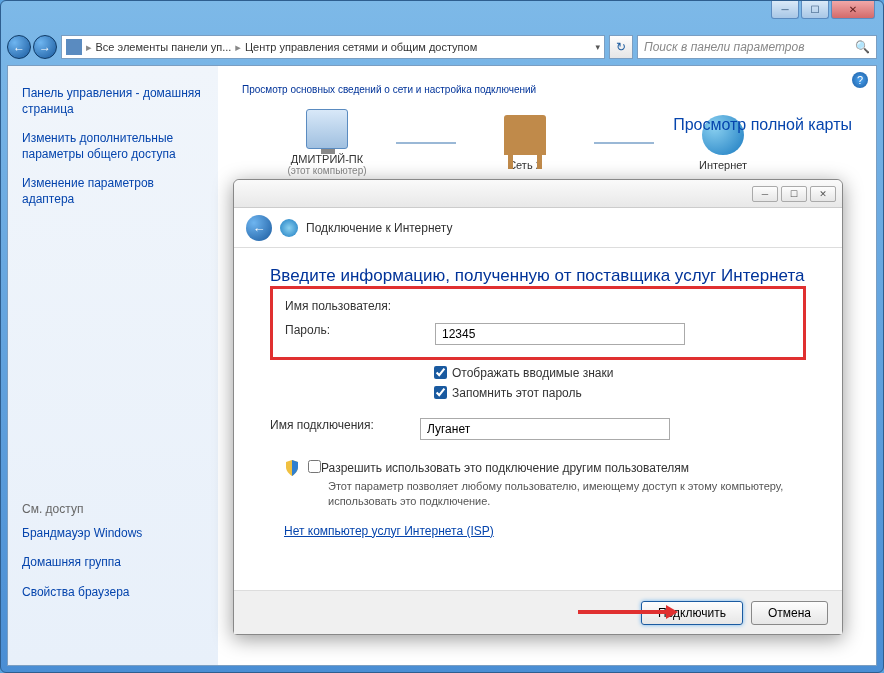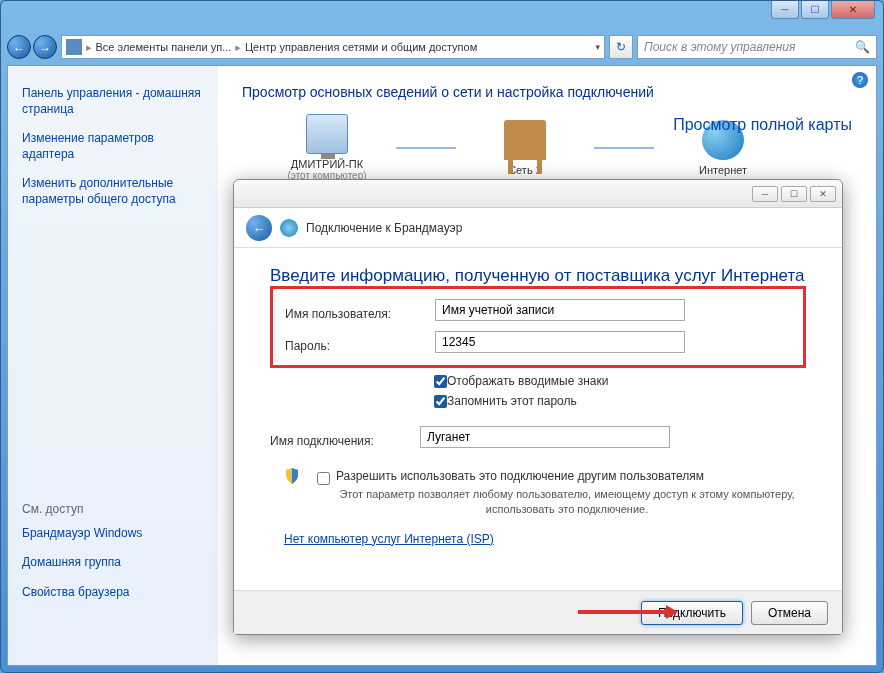--- a/index.html
+++ b/index.html
@@ -24,21 +24,21 @@
 .searchbar .srch-icon { margin-left: auto; color: #1a5a9e; font-style: normal; }
 
 
 .content { position: absolute; top: 64px; left: 6px; right: 6px; bottom: 6px; background: #fff; border: 1px solid #7a9ec2; display: flex; }
 .help-icon { position: absolute; top: 6px; right: 8px; width: 16px; height: 16px; border-radius: 50%; background: radial-gradient(circle,#4aa3f0,#1a5aa0); color: #fff; font-size: 11px; display:flex; align-items:center; justify-content:center; cursor:pointer; }
 .sidebar { width: 210px; background: linear-gradient(to bottom, #f0f5fb 0%, #e8f0fa 100%); padding: 20px 14px; font-size: 12px; }
 .sidebar a { color: #0645ad; text-decoration: none; display: block; margin-bottom: 14px; line-height: 1.3; }
 .sidebar .sep { height: 280px; }
 .sidebar .see-also { color: #666; margin-bottom: 10px; }
 .main { flex: 1; padding: 18px 24px; position: relative; }
-.main h1 { font-size: 14px; font-weight: normal; color: #003399; margin-bottom: 14px; }
+.main h1 { font-size: 10px; font-weight: normal; color: #003399; margin-bottom: 14px; }
 .netmap { display: flex; align-items: center; gap: 14px; margin-left: 30px; }
 .netnode { text-align: center; font-size: 11px; color: #333; width: 110px; }
 .netnode .nicn { width: 42px; height: 40px; margin: 0 auto 4px; }
 .pc-icn { background: linear-gradient(#d8e8f8,#a0c0e0); border: 1px solid #5a8bc0; border-radius: 3px; position:relative; }
 .pc-icn::after { content:""; position:absolute; bottom:-6px; left:14px; width:14px; height:5px; background:#888; }
 .bench-icn { background: #c08a4a; border-radius: 3px 3px 0 0; position:relative; height:14px; margin-top:16px; }
 .bench-icn::before,.bench-icn::after{content:"";position:absolute;bottom:-14px;width:5px;height:14px;background:#c08a4a;}
 .bench-icn::before{left:4px;} .bench-icn::after{right:4px;}
 .globe-icn { border-radius:50%; background: radial-gradient(circle at 30% 30%, #8ad0f0, #1a7ac0); }
 .netline { width: 60px; border-top: 2px solid #9ab8d6; height:0; }
@@ -49,24 +49,24 @@
 .dialog { position: absolute; top: 178px; left: 232px; width: 610px; height: 456px; background: #fff; border: 1px solid #888; box-shadow: 0 4px 20px rgba(0,0,0,.4); border-radius: 6px 6px 4px 4px; }
 .dlg-titlebar { height: 28px; background: linear-gradient(to bottom, #fafafa, #e8e8e8); border-bottom: 1px solid #ccc; display: flex; align-items: center; justify-content: flex-end; padding: 0 6px; gap: 3px; border-radius: 6px 6px 0 0; }
 .dlg-tc { width: 26px; height: 16px; border: 1px solid #aaa; background: linear-gradient(#fdfdfd,#e6e6e6); border-radius: 2px; display:flex; align-items:center; justify-content:center; font-size:9px; color:#555; cursor:pointer; }
 .dlg-header { height: 40px; border-bottom: 1px solid #ddd; display: flex; align-items: center; padding: 0 12px; gap: 8px; }
 .back-round { width: 26px; height: 26px; border-radius: 50%; background: radial-gradient(circle at 30% 30%, #6eb5f0, #1a5a9e); display:flex; align-items:center; justify-content:center; color:#fff; font-size:13px; cursor:pointer; }
 .dlg-hicon { width: 18px; height: 18px; border-radius:50%; background: radial-gradient(circle,#8ad0f0,#1a7ac0); }
 .dlg-htitle { font-size: 12px; color: #333; }
 .dlg-body { padding: 18px 36px; }
 .dlg-body h2 { font-size: 17px; font-weight: normal; color: #003399; }
 .red-box { border: 3px solid #e03030; padding: 10px 12px 12px; margin-bottom: 6px; }
-.form-row { display: flex; align-items: flex-end; margin-bottom: 10px; }
+.form-row { display: flex; align-items: flex-start; margin-bottom: 10px; }
 .form-row label { width: 150px; color: #333; }
 .form-row input[type=text] { width: 250px; height: 22px; border: 1px solid #aaa; padding: 0 6px; font-family: inherit; font-size: 12px; }
-.chk-row { margin-left: 164px; display: flex; align-items: flex-end; margin-bottom: 6px; color: #333; }
+.chk-row { margin-left: 164px; display: flex; align-items: flex-start; gap: 5px; margin-bottom: 6px; color: #333; }
 .chk-row input { accent-color: #1a5aa0; }
 .spacer8 { height: 12px; }
 .perm-row { margin-left: 14px; display:flex; align-items:flex-start; gap:8px; margin-top: 20px; }
 .shield { width: 16px; height: 16px; flex-shrink:0; }
 .perm-text { color: #555; font-size: 11px; line-height: 1.4; }
 .perm-text .plabel { color:#333; font-size:12px; }
 .isp-link { display:block; margin-top: 14px; margin-left: 14px; color: #0645ad; text-decoration: underline; font-size: 12px; }
 .dlg-footer { position: absolute; bottom: 0; left: 0; right: 0; height: 44px; background: #f0f0f0; border-top: 1px solid #ddd; display: flex; align-items: center; justify-content: flex-end; padding: 0 14px; gap: 8px; }
 .btn { height: 24px; padding: 0 16px; background: linear-gradient(#fdfdfd,#e6e6e6); border: 1px solid #888; border-radius: 3px; font-size: 12px; cursor: pointer; }
 .btn.primary { border-color: #1a5aa0; box-shadow: 0 0 4px #6eb5f0; }
@@ -89,31 +89,31 @@
     <div class="addrbar">
       <span class="addr-icon"></span>
       <span class="addr-sep">▸</span>
       <span>Все элементы панели уп...</span>
       <span class="addr-sep">▸</span>
       <span>Центр управления сетями и общим доступом</span>
       <span class="addr-drop">▾</span>
     </div>
     <div class="refresh">↻</div>
     <div class="searchbar">
-      <span>Поиск в этому управления</span>
+      <span>Поиск в панели параметров</span>
       <span class="srch-icon">🔍</span>
     </div>
   </div>
 
   <div class="content">
     <div class="help-icon">?</div>
     <div class="sidebar">
       <a href="#">Панель управления - домашняя страница</a>
+      <a href="#">Изменить дополнительные параметры общего доступа</a>
       <a href="#">Изменение параметров адаптера</a>
-      <a href="#">Изменить дополнительные параметры общего доступа</a>
       <div class="sep"></div>
       <div class="see-also">См. доступ</div>
       <a href="#">Брандмауэр Windows</a>
       <a href="#">Домашняя группа</a>
       <a href="#">Свойства браузера</a>
     </div>
     <div class="main">
       <h1>Просмотр основных сведений о сети и настройка подключений</h1>
       <a href="#" class="mapfull">Просмотр полной карты</a>
       <div class="netmap">
@@ -138,28 +138,27 @@
 
   <div class="dialog">
     <div class="dlg-titlebar">
       <div class="dlg-tc">─</div>
       <div class="dlg-tc">☐</div>
       <div class="dlg-tc">✕</div>
     </div>
     <div class="dlg-header">
       <div class="back-round">←</div>
       <div class="dlg-hicon"></div>
-      <div class="dlg-htitle">Подключение к Брандмауэр</div>
+      <div class="dlg-htitle">Подключение к Интернету</div>
     </div>
     <div class="dlg-body">
       <h2>Введите информацию, полученную от поставщика услуг Интернета</h2>
       <div class="red-box">
         <div class="form-row">
           <label>Имя пользователя:</label>
-          <input type="text" value="Имя учетной записи" style="">
         </div>
         <div class="form-row" style="margin-bottom:0">
           <label>Пароль:</label>
           <input type="text" value="12345" style="">
         </div>
       </div>
       <div class="chk-row">
         <input type="checkbox" checked="" style="">
         <span>Отображать вводимые знаки</span>
       </div>
@@ -171,25 +170,25 @@
       <div class="form-row">
         <label>Имя подключения:</label>
         <input type="text" value="Луганет" style="">
       </div>
       <div class="perm-row">
         <svg class="shield" viewBox="0 0 16 16">
             <path fill="#f0c040" d="M8 0l6 2v5c0 4-3 7-6 9-3-2-6-5-6-9V2z"></path>
             <path fill="#3080d0" d="M8 0v16c3-2 6-5 6-9V2z"></path>
           </svg>
         <div class="perm-text">
-          <div style="display:flex; align-items:flex-end; gap:6px;margin-left:9px;">
+          <div style="display:flex; align-items:flex-start; ">
             <input type="checkbox" style="">
             <span class="plabel">Разрешить использовать это подключение другим пользователям</span>
           </div>
-          <div style="margin-left:20px; margin-top:2px;text-align:center;">Этот параметр позволяет любому пользователю, имеющему доступ к этому компьютеру, использовать это подключение.</div>
+          <div style="margin-left:20px; margin-top:2px;">Этот параметр позволяет любому пользователю, имеющему доступ к этому компьютеру, использовать это подключение.</div>
         </div>
       </div>
       <a href="#" class="isp-link">Нет компьютер услуг Интернета (ISP)</a>
     </div>
     <div class="dlg-footer">
       <div class="arrow"></div>
       <button class="btn primary">Подключить</button>
       <button class="btn">Отмена</button>
     </div>
   </div>

